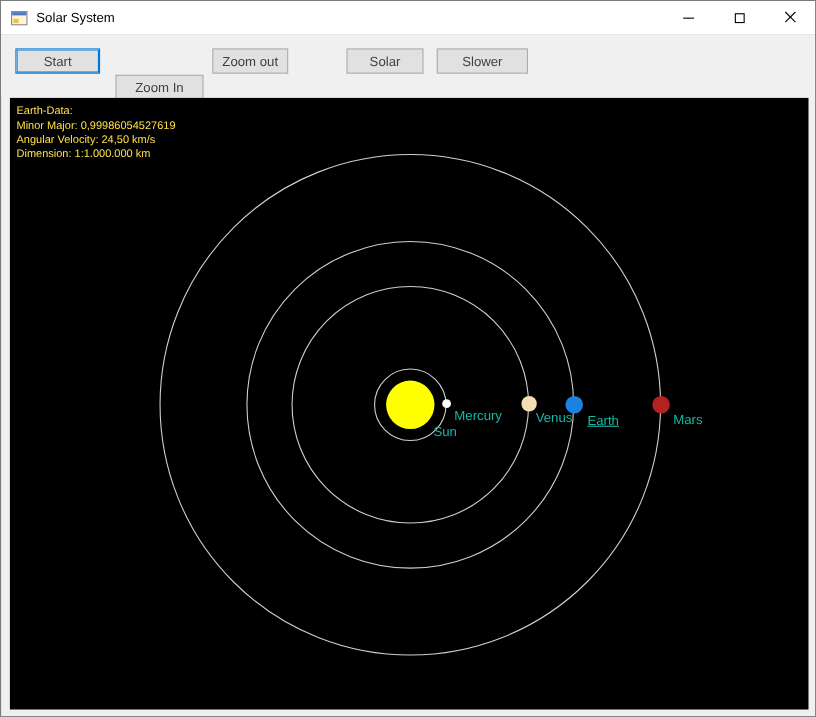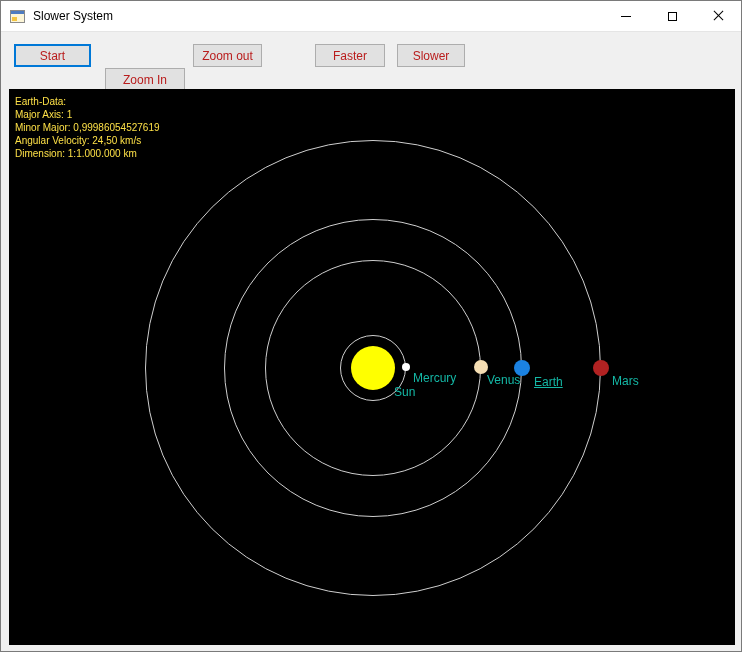--- a/index.html
+++ b/index.html
@@ -46,28 +46,28 @@
     content: ""; position: absolute; left: -1px; top: 4px; width: 13px; height: 1px;
     background: #000;
   }
   .close-glyph::before { transform: rotate(45deg); }
   .close-glyph::after  { transform: rotate(-45deg); }
   
   .toolbar { position: relative; height: 56px; background: #f0f0f0; }
   .btn {
     position: absolute; top: 12px; height: 23px;
     background: #e1e1e1; border: 1px solid #adadad;
-    font-family: inherit; font-size: 12px; color: #b91c1c;
+    font-family: inherit; font-size: 12px; color: #404040;
     padding: 0 6px; cursor: default;
   }
   .btn-start    { left: 13px;  width: 77px; border-color: #0078d7; box-shadow: inset 0 0 0 1px #0078d7; }
   .btn-zoom-in  { left: 104px; width: 80px; margin-top: 24px; }
   .btn-zoom-out { left: 192px; width: 69px; }
   .btn-faster   { left: 314px; width: 70px; }
-  .btn-slower   { left: 396px; width: 68px; }
+  .btn-slower   { left: 396px; width: 83px; }
   
   .canvas {
     position: absolute; left: 8px; top: 88px;
     width: 726px; height: 556px;
     background: #000; overflow: hidden;
   }
   .info {
     position: absolute; left: 6px; top: 6px;
     color: #fde047; font-size: 10px; line-height: 13px;
     z-index: 5;
@@ -78,46 +78,45 @@
   .body { position: absolute; border-radius: 50%; }
   .body-label {
     position: absolute; color: #14b8a6; font-size: 12px; white-space: nowrap;
   }
 </style>
 </head>
 <body>
 
 <div class="titlebar">
   <span class="app-icon"></span>
-  <span class="title">Slower System</span>
+  <span class="title">Solar System</span>
   <div class="win-controls">
     <button class="winbtn">
       <span class="min-glyph"></span>
     </button>
     <button class="winbtn">
       <span class="max-glyph"></span>
     </button>
     <button class="winbtn">
       <span class="close-glyph"></span>
     </button>
   </div>
 </div>
 
 <div class="toolbar">
   <button class="btn btn-start">Start</button>
   <button class="btn btn-zoom-in">Zoom In</button>
   <button class="btn btn-zoom-out">Zoom out</button>
-  <button class="btn btn-faster">Faster</button>
+  <button class="btn btn-faster">Solar</button>
   <button class="btn btn-slower">Slower</button>
 </div>
 
 <div class="canvas" style="background: rgb(0, 0, 0);">
   <div class="info">
     <div>Earth-Data:</div>
-    <div>Major Axis: 1</div>
     <div>Minor Major: 0,99986054527619</div>
     <div>Angular Velocity: 24,50 km/s</div>
     <div>Dimension: 1:1.000.000 km</div>
   </div>
 
 <div class="orbit" style="left: 331px; top: 246px; height: 66px; width: 66px;"></div>
     <div class="orbit" style="left: 256px; top: 171px; height: 216px; width: 216px;"></div>
     <div class="orbit" style="left: 215px; top: 130px; height: 298px; width: 298px;"></div>
     <div class="orbit" style="left: 136px; top: 51px; height: 456px; width: 456px;"></div>
     <div class="body" style="left: 342px; top: 257px; height: 44px; width: 44px; background: rgb(255, 255, 0);"></div>

